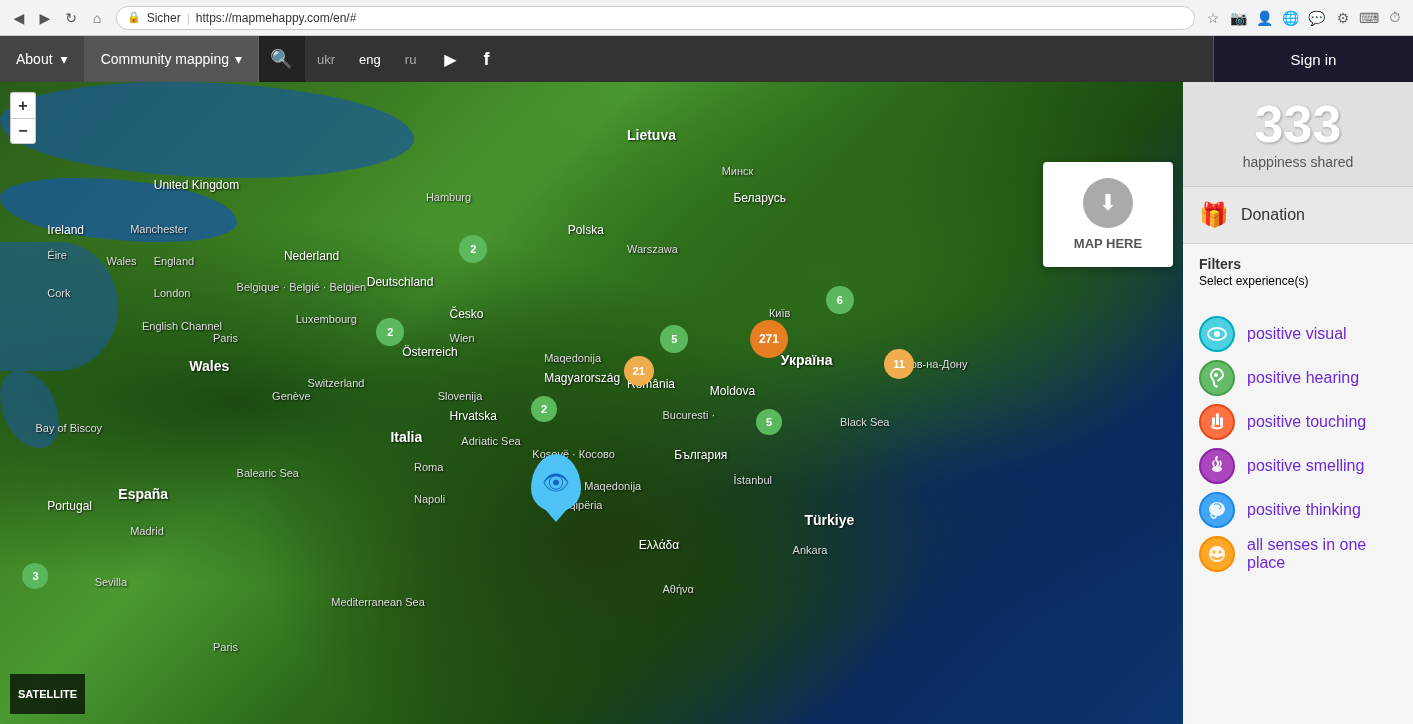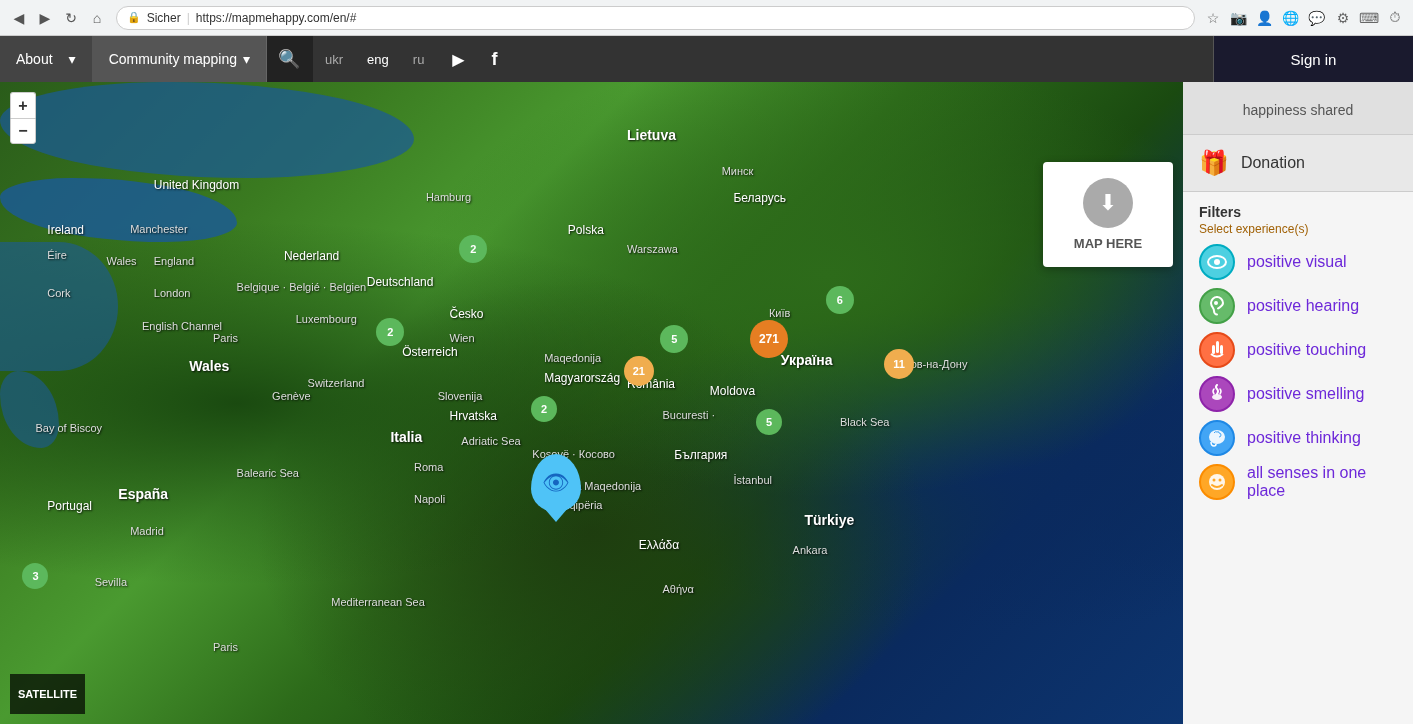--- a/index.html
+++ b/index.html
@@ -43,21 +43,21 @@
       display: flex;
       align-items: center;
       flex-shrink: 0;
     }
     .nav-about {
       background: #444;
       height: 100%;
       padding: 16px 16px;
       display: flex;
       align-items: center;
-      gap: 16px;
+      gap: 8px;
       color: white;
       font-size: 14px;
       cursor: pointer;
       border-right: 1px solid #555;
     }
     .nav-community {
       background: #555;
       height: 100%;
       padding: 0 16px;
       display: flex;
@@ -277,22 +277,22 @@
       padding: 12px 16px;
     }
     .filters-title {
       font-size: 14px;
       font-weight: bold;
       color: #333;
       margin-bottom: 2px;
     }
     .filters-subtitle {
       font-size: 12px;
-      color: #a16207;
-      margin-bottom: 8px;
+      color: #000000;
+      margin-bottom: 28px;
     }
 
     .filter-item {
       display: flex;
       align-items: center;
       gap: 12px;
       margin-bottom: 8px;
       cursor: pointer;
     }
     .filter-icon {
@@ -463,20 +463,21 @@
       <div class="blue-pin" style="top:67%;left:47%">
         <div class="blue-pin-body">
           <span class="blue-pin-eye">👁</span>
         </div>
       </div>
     </div>
 
     <div class="right-sidebar">
 
       <div class="happiness-section">
+        <div class="happiness-number">333</div>
         <div class="happiness-label">happiness shared</div>
       </div>
 
       <div class="donation-section">
         <span class="donation-icon">🎁</span>
         <span class="donation-label">Donation</span>
       </div>
 
       <div class="filters-section">
         <div class="filters-title">Filters</div>

